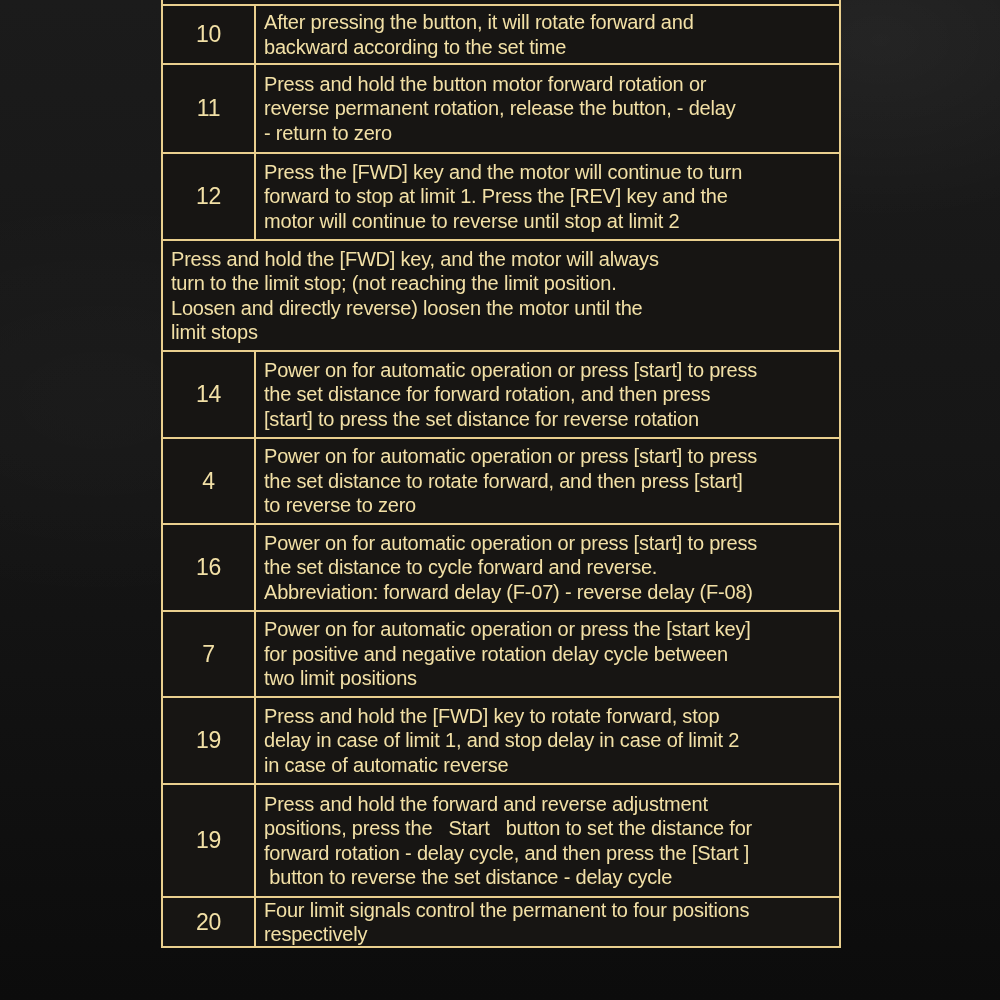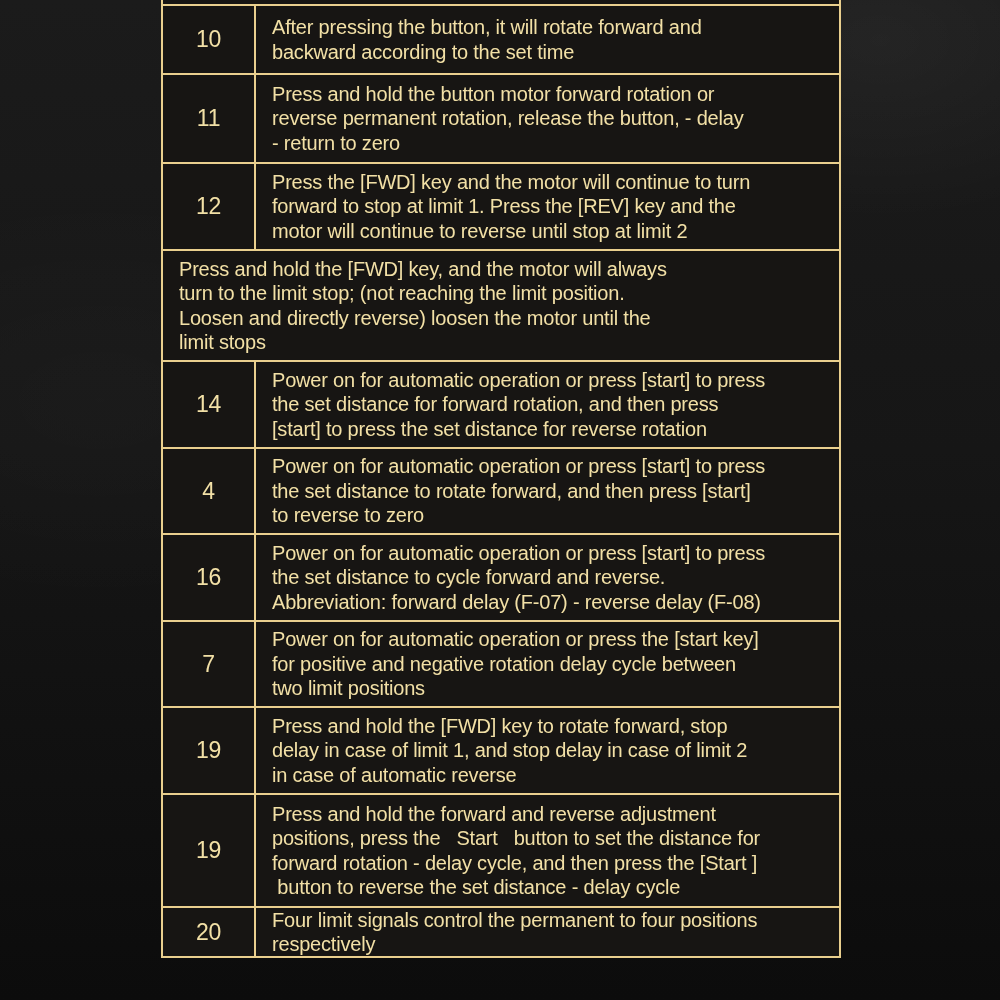--- a/index.html
+++ b/index.html
@@ -26,30 +26,30 @@
     width:93px; flex:0 0 93px; box-sizing:border-box;
     border-right:2px solid var(--border-c);
     display:flex; align-items:center; justify-content:center;
     color:var(--text-c); font-size:23px; letter-spacing:-0.2px;
   }
   .cell-desc{
     flex:1; box-sizing:border-box;
     display:flex; align-items:center;
     padding:4px 0 4px 8px;
     color:var(--text-c); font-size:20px; line-height:24.5px;
-    letter-spacing:-0.2px; white-space:pre-wrap;margin-left:8px;
+    letter-spacing:-0.2px; white-space:pre-wrap;
   }
 </style>
 </head>
 <body>
 
 <div class="spec-table">
   <div class="row filler-row"></div>
 
-  <div class="row" style="height: 69px;">
+  <div class="row" style="height: 59px;">
     <div class="cell-num">10</div>
     <div class="cell-desc">After pressing the button, it will rotate forward and
 backward according to the set time</div>
   </div>
 
   <div class="row" style="height: 89px;">
     <div class="cell-num">11</div>
     <div class="cell-desc">Press and hold the button motor forward rotation or
 reverse permanent rotation, release the button, - delay
 - return to zero</div>

